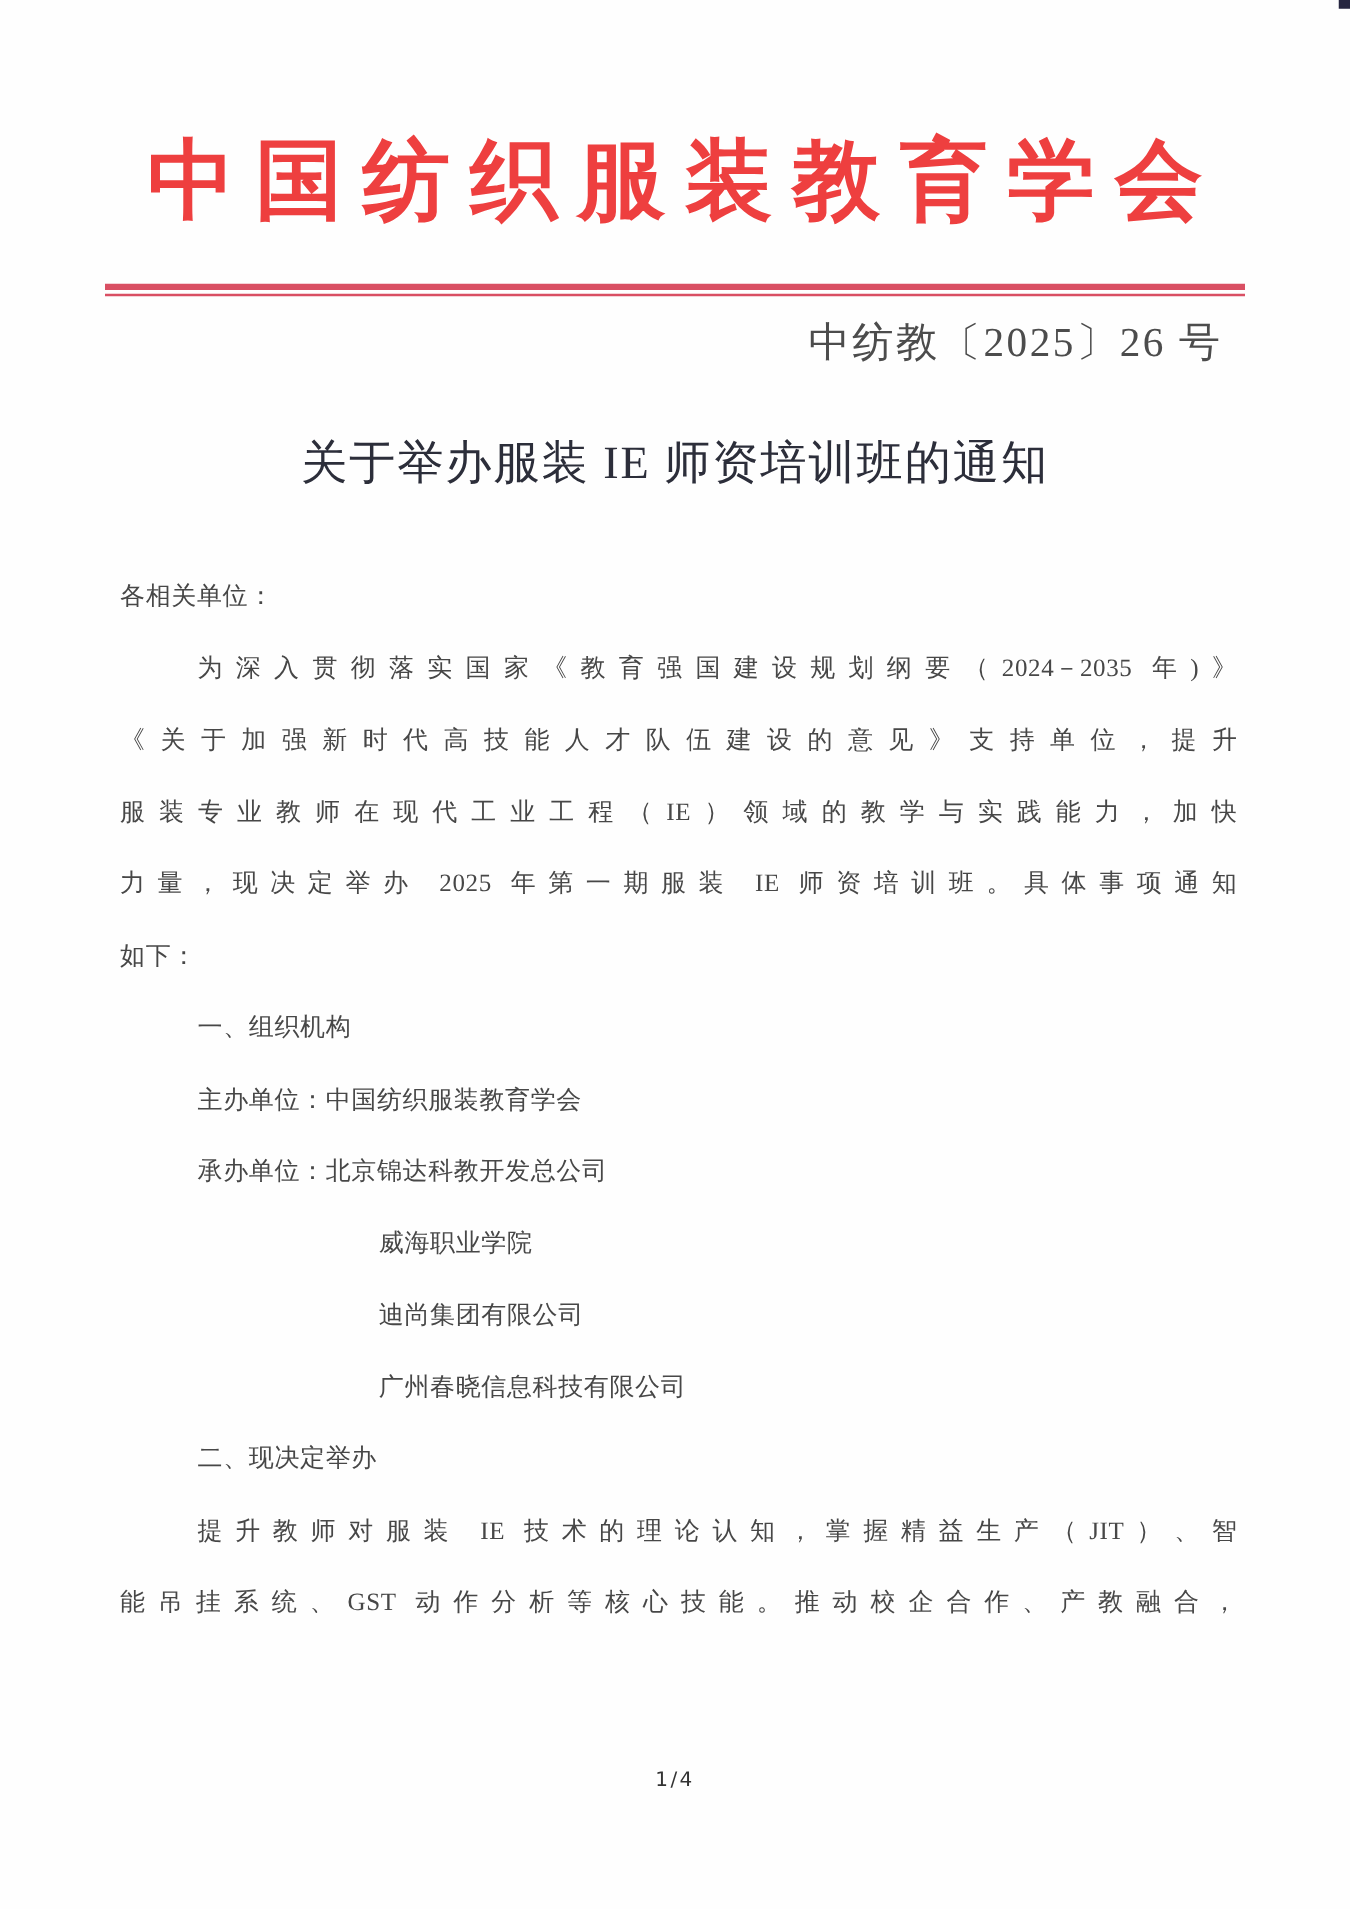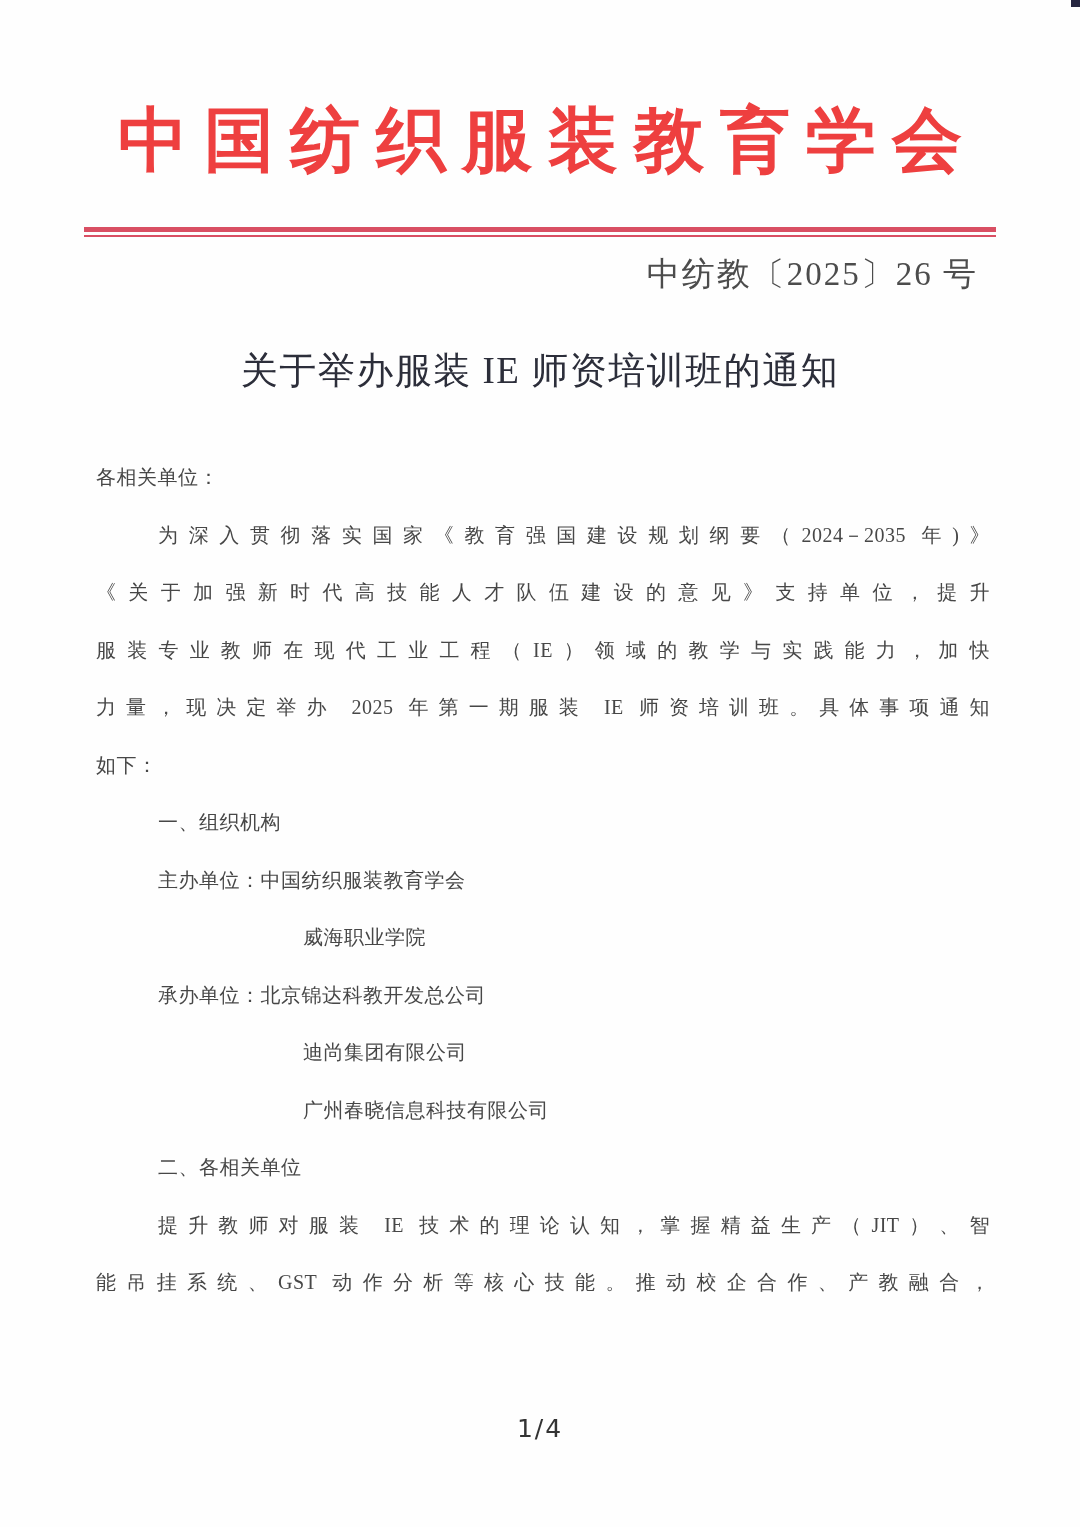--- a/index.html
+++ b/index.html
@@ -32,21 +32,20 @@
     width: 100%;
     text-align: center;
     font-size: 70px;
     font-weight: 700;
     line-height: 1.3;
     color: var(--accent-red, #ee3f3f);
     letter-spacing: 16px;
     padding-left: 16px;
     box-sizing: border-box;
     white-space: nowrap;
-    font-family: Liberation Mono, monospace;
   }
   
   .red-rule {
     position: absolute;
     top: 227px;
     left: 84px;
     width: 912px;
     height: 3px;
     border-top: 5px solid var(--rule-red, #d94f63);
     border-bottom: 2px solid var(--rule-red, #d94f63);
@@ -98,21 +97,21 @@
   .ind-para { text-indent: 62px; }
   .ind-unit { text-indent: 207px; }
   .ind-none { text-indent: 0; }
   
   .page-number {
     position: absolute;
     top: 1414px;
     left: 0;
     width: 100%;
     text-align: center;
-    font-size: 25px;
+    font-size: 16px;
     letter-spacing: 2px;
     color: #333333;
     font-family: "DejaVu Sans", "Liberation Sans", sans-serif;
   }
 </style>
 </head>
 <body>
 
 <div class="page">
 
@@ -128,24 +127,24 @@
 
   <div class="body-text" id="body-lines">
       <div class="bline ind-none">各相关单位：</div>
       <div class="bline ind-para fill">为深入贯彻落实国家《教育强国建设规划纲要（2024－2035 年)》</div>
       <div class="bline ind-none fill">《关于加强新时代高技能人才队伍建设的意见》支持单位，提升</div>
       <div class="bline ind-none fill">服装专业教师在现代工业工程（IE）领域的教学与实践能力，加快</div>
       <div class="bline ind-none fill">力量，现决定举办 2025 年第一期服装 IE 师资培训班。具体事项通知</div>
       <div class="bline ind-none">如下：</div>
       <div class="bline ind-para">一、组织机构</div>
       <div class="bline ind-para">主办单位：中国纺织服装教育学会</div>
+      <div class="bline ind-para">承办单位：北京锦达科教开发总公司</div>
       <div class="bline ind-unit">威海职业学院</div>
-      <div class="bline ind-para">承办单位：北京锦达科教开发总公司</div>
       <div class="bline ind-unit">迪尚集团有限公司</div>
       <div class="bline ind-unit">广州春晓信息科技有限公司</div>
-      <div class="bline ind-para">二、各相关单位</div>
+      <div class="bline ind-para">二、现决定举办</div>
       <div class="bline ind-para fill">提升教师对服装 IE 技术的理论认知，掌握精益生产（JIT）、智</div>
       <div class="bline ind-none fill">能吊挂系统、GST 动作分析等核心技能。推动校企合作、产教融合，</div>
     </div>
 
   <div class="page-number">1/4</div>
 
 </div>
 
 </body></html>

